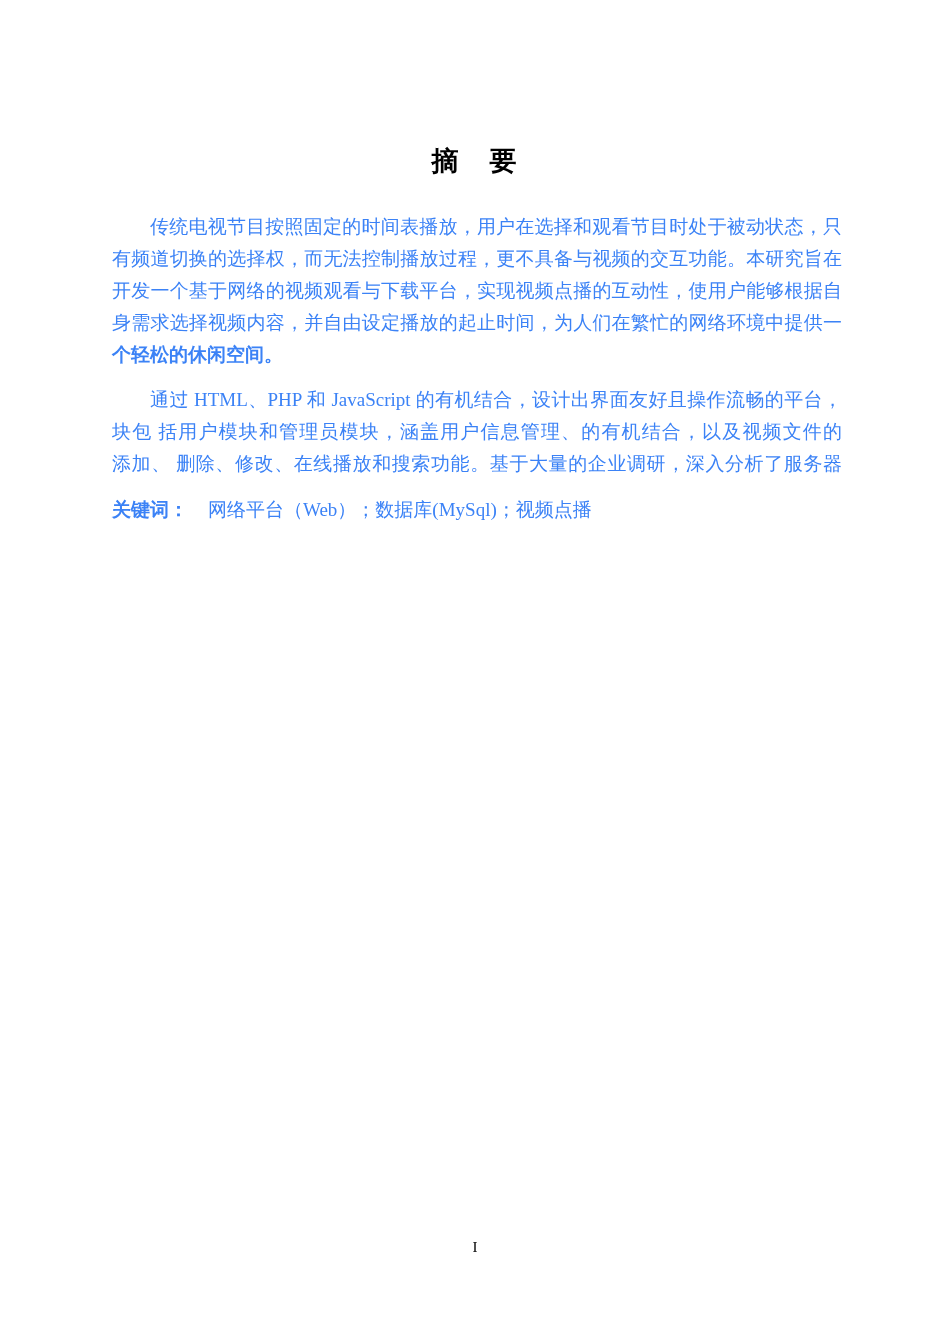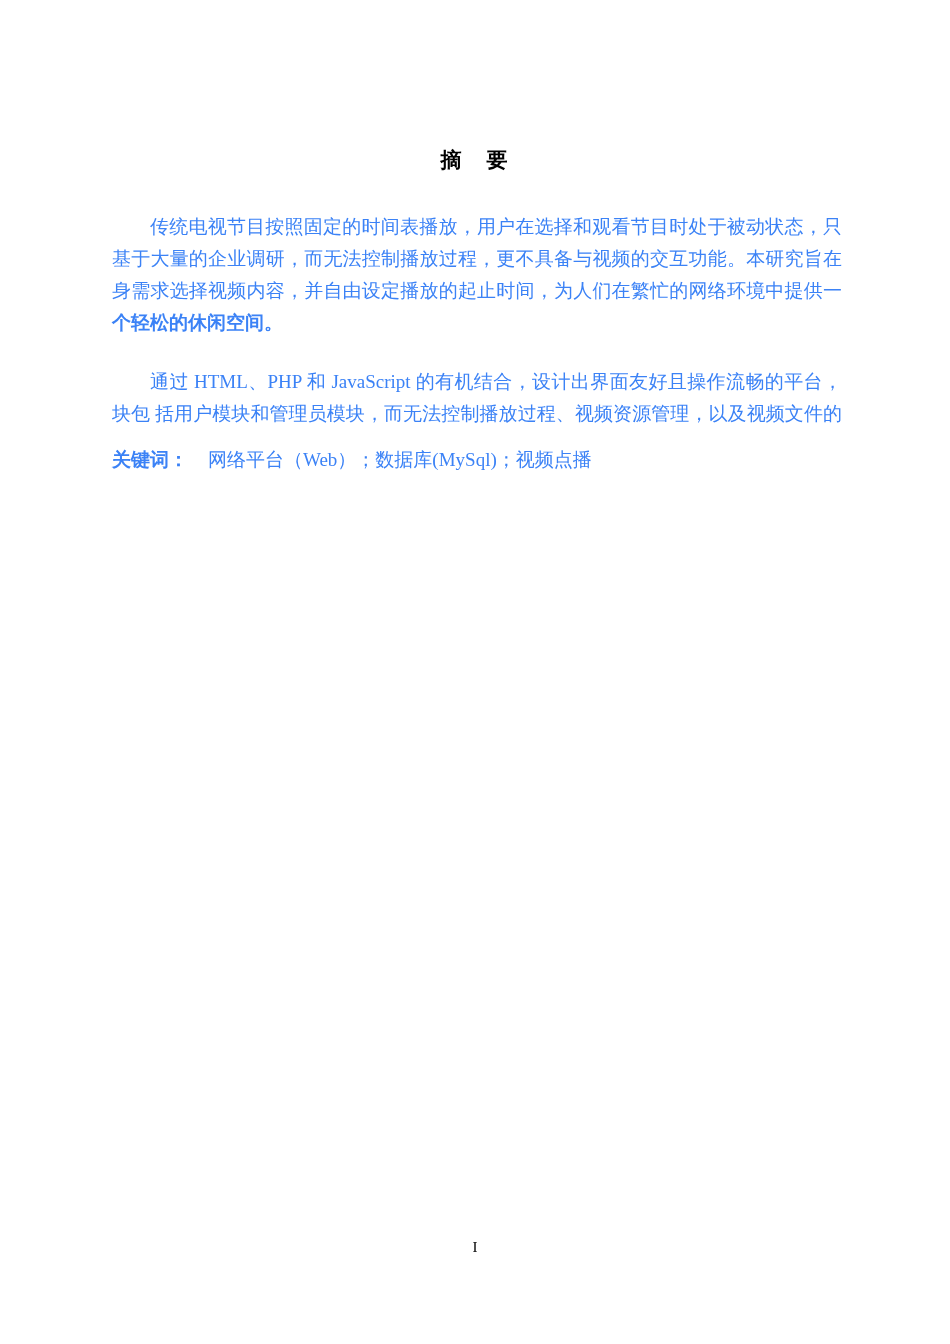--- a/index.html
+++ b/index.html
@@ -13,36 +13,36 @@
     height: 1344px;
     background: #ffffff;
     color: #000000;
     overflow: hidden;
     font-family: "Liberation Serif", "DejaVu Serif", serif;
   }
   .doc-title {
     margin: 0;
     padding-top: 145px;
     text-align: center;
-    font-family: Liberation Mono, monospace;
+    font-family: Liberation Sans, sans-serif;
     font-weight: bold;
-    font-size: 21px;
+    font-size: 27px;
     line-height: 33px;
     letter-spacing: 2px;
     color: #000000;
   }
   .content {
     margin: 33px 0 0 112px;
     width: 730px;
     font-size: 19px;
     line-height: 32px;
     color: #3b82f6;
   }
   .para { margin: 0; }
-  .para + .para { margin-top: 27px; }
+  .para + .para { margin-top: 13px; }
   .line {
     text-align: justify;
     text-align-last: justify;
   }
   .line.last { text-align-last: left; font-weight: bold; }
   .line.first { text-indent: 2em; }
   .keywords {
     margin-top: 14px;
     font-size: 19px;
     line-height: 32px;
@@ -68,28 +68,30 @@
 <body>
 
 <div class="page">
 
   <h1 class="doc-title">摘　要</h1>
 
   <div class="content">
 
     <div class="para">
         <div class="line first">传统电视节目按照固定的时间表播放，用户在选择和观看节目时处于被动状态，只</div>
-        <div class="line">基于大量的企业调研，而无法控制播放过程，更不具备与视频的交互功能。本研究旨在</div>
+        <div class="line">有频道切换的选择权，而无法控制播放过程，更不具备与视频的交互功能。本研究旨在</div>
+        <div class="line">开发一个基于网络的视频观看与下载平台，实现视频点播的互动性，使用户能够根据自</div>
         <div class="line">身需求选择视频内容，并自由设定播放的起止时间，为人们在繁忙的网络环境中提供一</div>
         <div class="line last">个轻松的休闲空间。</div>
       </div>
 
     <div class="para">
         <div class="line first">通过 HTML、PHP 和 JavaScript 的有机结合，设计出界面友好且操作流畅的平台，</div>
-        <div class="line">块包 括用户模块和管理员模块，而无法控制播放过程、视频资源管理，以及视频文件的</div>
+        <div class="line">块包 括用户模块和管理员模块，涵盖用户信息管理、的有机结合，以及视频文件的</div>
+        <div class="line">添加、 删除、修改、在线播放和搜索功能。基于大量的企业调研，深入分析了服务器</div>
       </div>
 
     <div class="keywords">
       <span class="kw-label">关键词：</span><span class="kw-text">网络平台（Web）；数据库(MySql)；视频点播</span>
     </div>
 
   </div>
 
   <div class="page-number">I</div>
 

